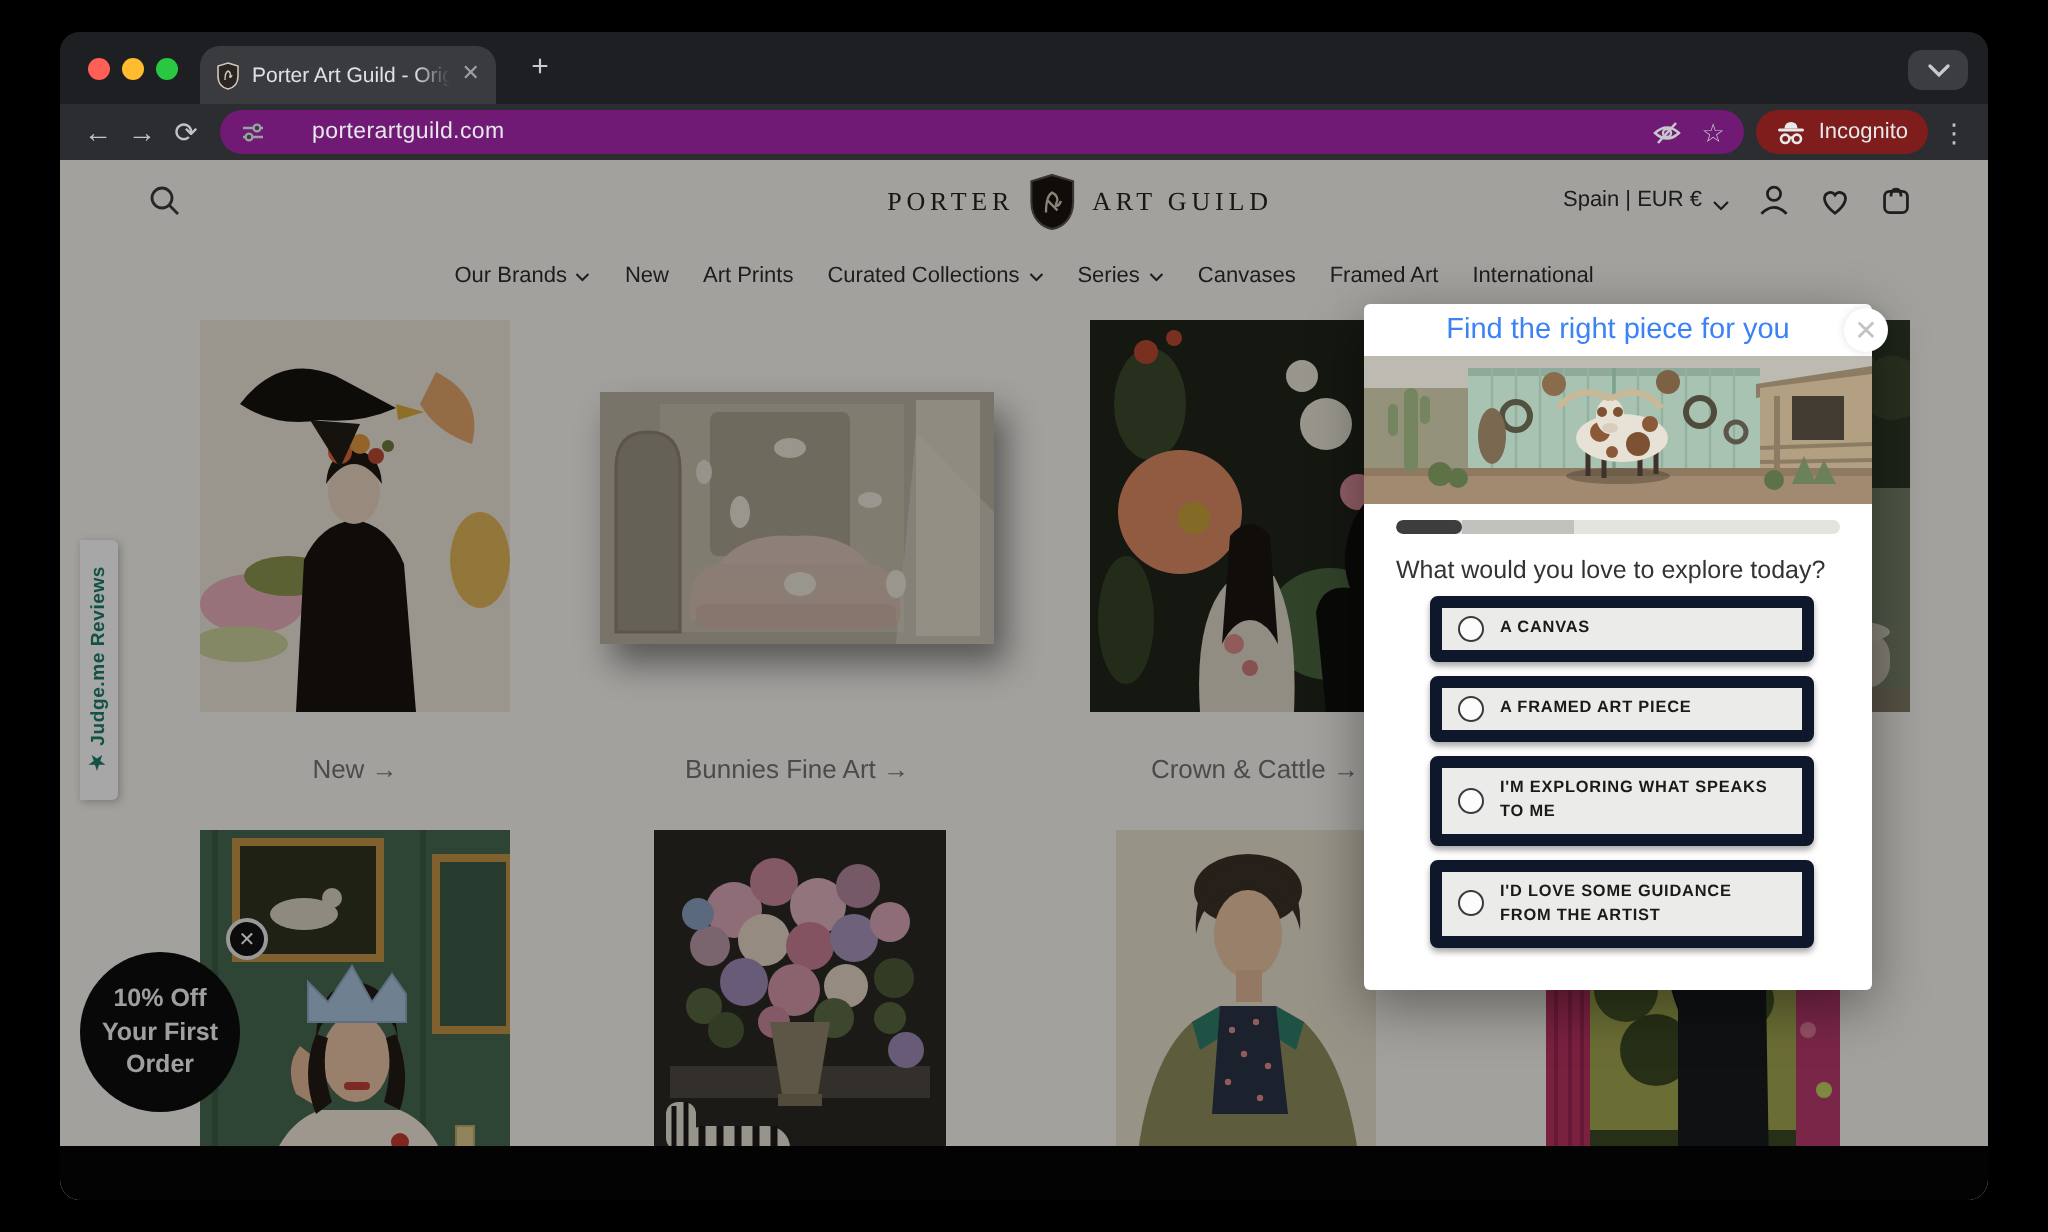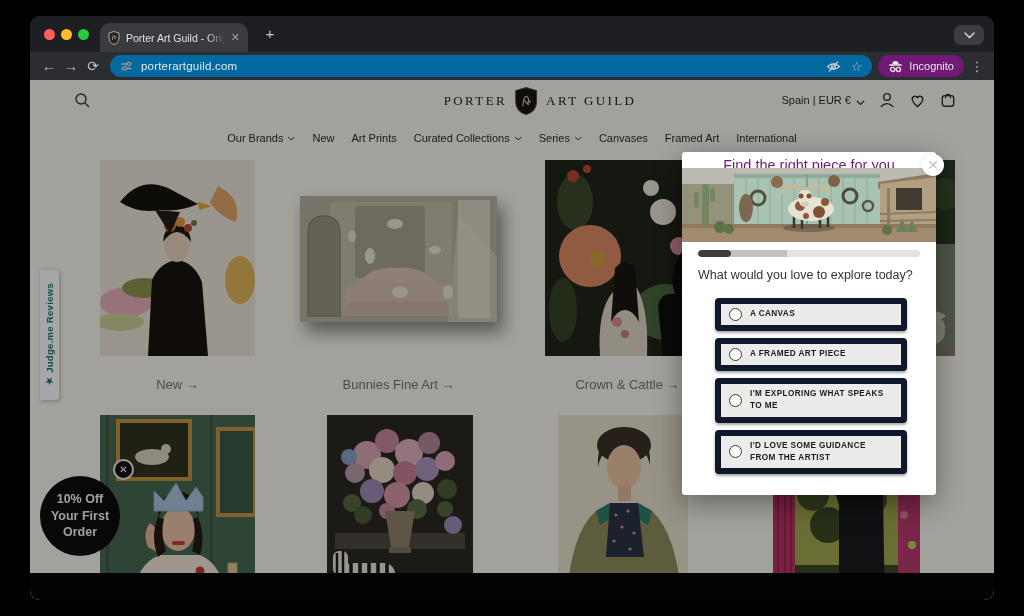--- a/index.html
+++ b/index.html
@@ -17,26 +17,26 @@
        border-radius:10px 10px 0 0;display:flex;align-items:center;padding:0 8px;gap:6px;box-sizing:border-box;}
   .tab-title{flex:1;font-size:10.5px;color:#dfe1e5;white-space:nowrap;overflow:hidden;
        -webkit-mask-image:linear-gradient(90deg,#000 82%,transparent);mask-image:linear-gradient(90deg,#000 82%,transparent);}
   .tab-close{color:#9aa0a6;font-size:11px;line-height:11px;cursor:pointer;}
   .newtab{position:absolute;left:230px;top:8px;color:#c7cacd;font-size:15px;width:20px;height:20px;
           text-align:center;line-height:20px;cursor:pointer;}
   .win-chevron{position:absolute;right:10px;top:9px;width:30px;height:20px;background:#3b3d41;
           border-radius:7px;display:flex;align-items:center;justify-content:center;cursor:pointer;}
   .toolbar{height:28px;background:#2b2d31;display:flex;align-items:center;padding:0 8px;}
   .nav-btn{width:22px;text-align:center;color:#c0c3c6;font-size:14px;cursor:pointer;}
-  .omnibox{flex:1;height:22px;background:#0369a1;border-radius:11px;display:flex;align-items:center;
-           padding:0 10px;gap:8px;margin:0 6px;}
+  .omnibox{flex:1;height:22px;background:#701a75;border-radius:11px;display:flex;align-items:center;
+           padding:0 10px;gap:23px;margin:0 6px;}
   .url{font-size:11.5px;color:#e6e8ea;letter-spacing:.2px;}
   .omni-right{margin-left:auto;display:flex;align-items:center;gap:10px;}
   .star{color:#c0c3c6;font-size:13px;cursor:pointer;}
-  .incognito{height:22px;background:#701a75;border-radius:11px;display:flex;align-items:center;gap:6px;
+  .incognito{height:22px;background:#7f1d1d;border-radius:11px;display:flex;align-items:center;gap:6px;
              padding:0 10px;color:#e6e8ea;font-size:11px;}
   .menu-btn{width:18px;text-align:center;color:#c0c3c6;font-size:13px;margin-left:4px;cursor:pointer;}
 
   
   .viewport{position:relative;height:520px;background:#f6f4ef;overflow:hidden;}
 
   .search-btn{position:absolute;left:44px;top:12px;z-index:1;cursor:pointer;}
   .logo{position:absolute;left:50%;transform:translateX(-50%);top:6px;display:flex;align-items:center;
         gap:7px;font-family:"Liberation Serif",serif;font-size:13px;letter-spacing:2.4px;color:#26231f;z-index:1;cursor:pointer;margin-left:28px;}
   .hdr-right{position:absolute;right:38px;top:12px;display:flex;align-items:center;gap:14px;z-index:1;}
@@ -65,21 +65,21 @@
          justify-content:center;box-sizing:border-box;cursor:pointer;}
 
   .overlay{position:absolute;inset:0;background:rgba(0,0,0,.34);z-index:6;}
 
   
   .modal{position:absolute;left:652px;top:72px;width:254px;height:343px;background:#fff;border-radius:3px;
          z-index:10;box-shadow:0 8px 28px rgba(0,0,0,.4);}
   .modal-close{position:absolute;top:2px;right:-8px;width:22px;height:22px;background:#fff;border-radius:50%;
          color:#c3c3c3;font-size:14px;line-height:22px;text-align:center;cursor:pointer;
          box-shadow:0 0 5px rgba(0,0,0,.12);}
-  .modal-title{height:16px;line-height:26px;text-align:center;font-size:14.5px;font-weight:500;color:#701a75;}
+  .modal-title{height:26px;line-height:26px;text-align:center;font-size:14.5px;font-weight:500;color:#3b82f6;}
   .quiz-image{width:100%;height:74px;display:block;}
   .progress{margin:8px 16px 0;height:7px;border-radius:4px;background:#e4e3e0;overflow:hidden;display:flex;}
   .seg-dark{width:15%;background:#3d3d3d;border-radius:4px;}
   .seg-mid{width:25%;background:#c3c1be;}
   .question{margin:11px 16px 0;font-size:12.5px;color:#333;}
   .options{position:absolute;left:33px;top:146px;width:192px;display:flex;flex-direction:column;gap:7px;}
   .option{display:flex;align-items:center;gap:8px;background:#ebebe9;border:6px solid #0f172a;border-radius:4px;
           padding:4px 8px;min-height:21px;box-sizing:border-box;box-shadow:0 2px 3px rgba(0,0,0,.35);cursor:pointer;}
   .radio{width:11px;height:11px;border:1.4px solid #3a3a3a;border-radius:50%;background:#fcfcfc;flex:none;}
   .option-label{font-size:8.2px;letter-spacing:.4px;font-weight:600;color:#1a1a1a;line-height:1.5;}

